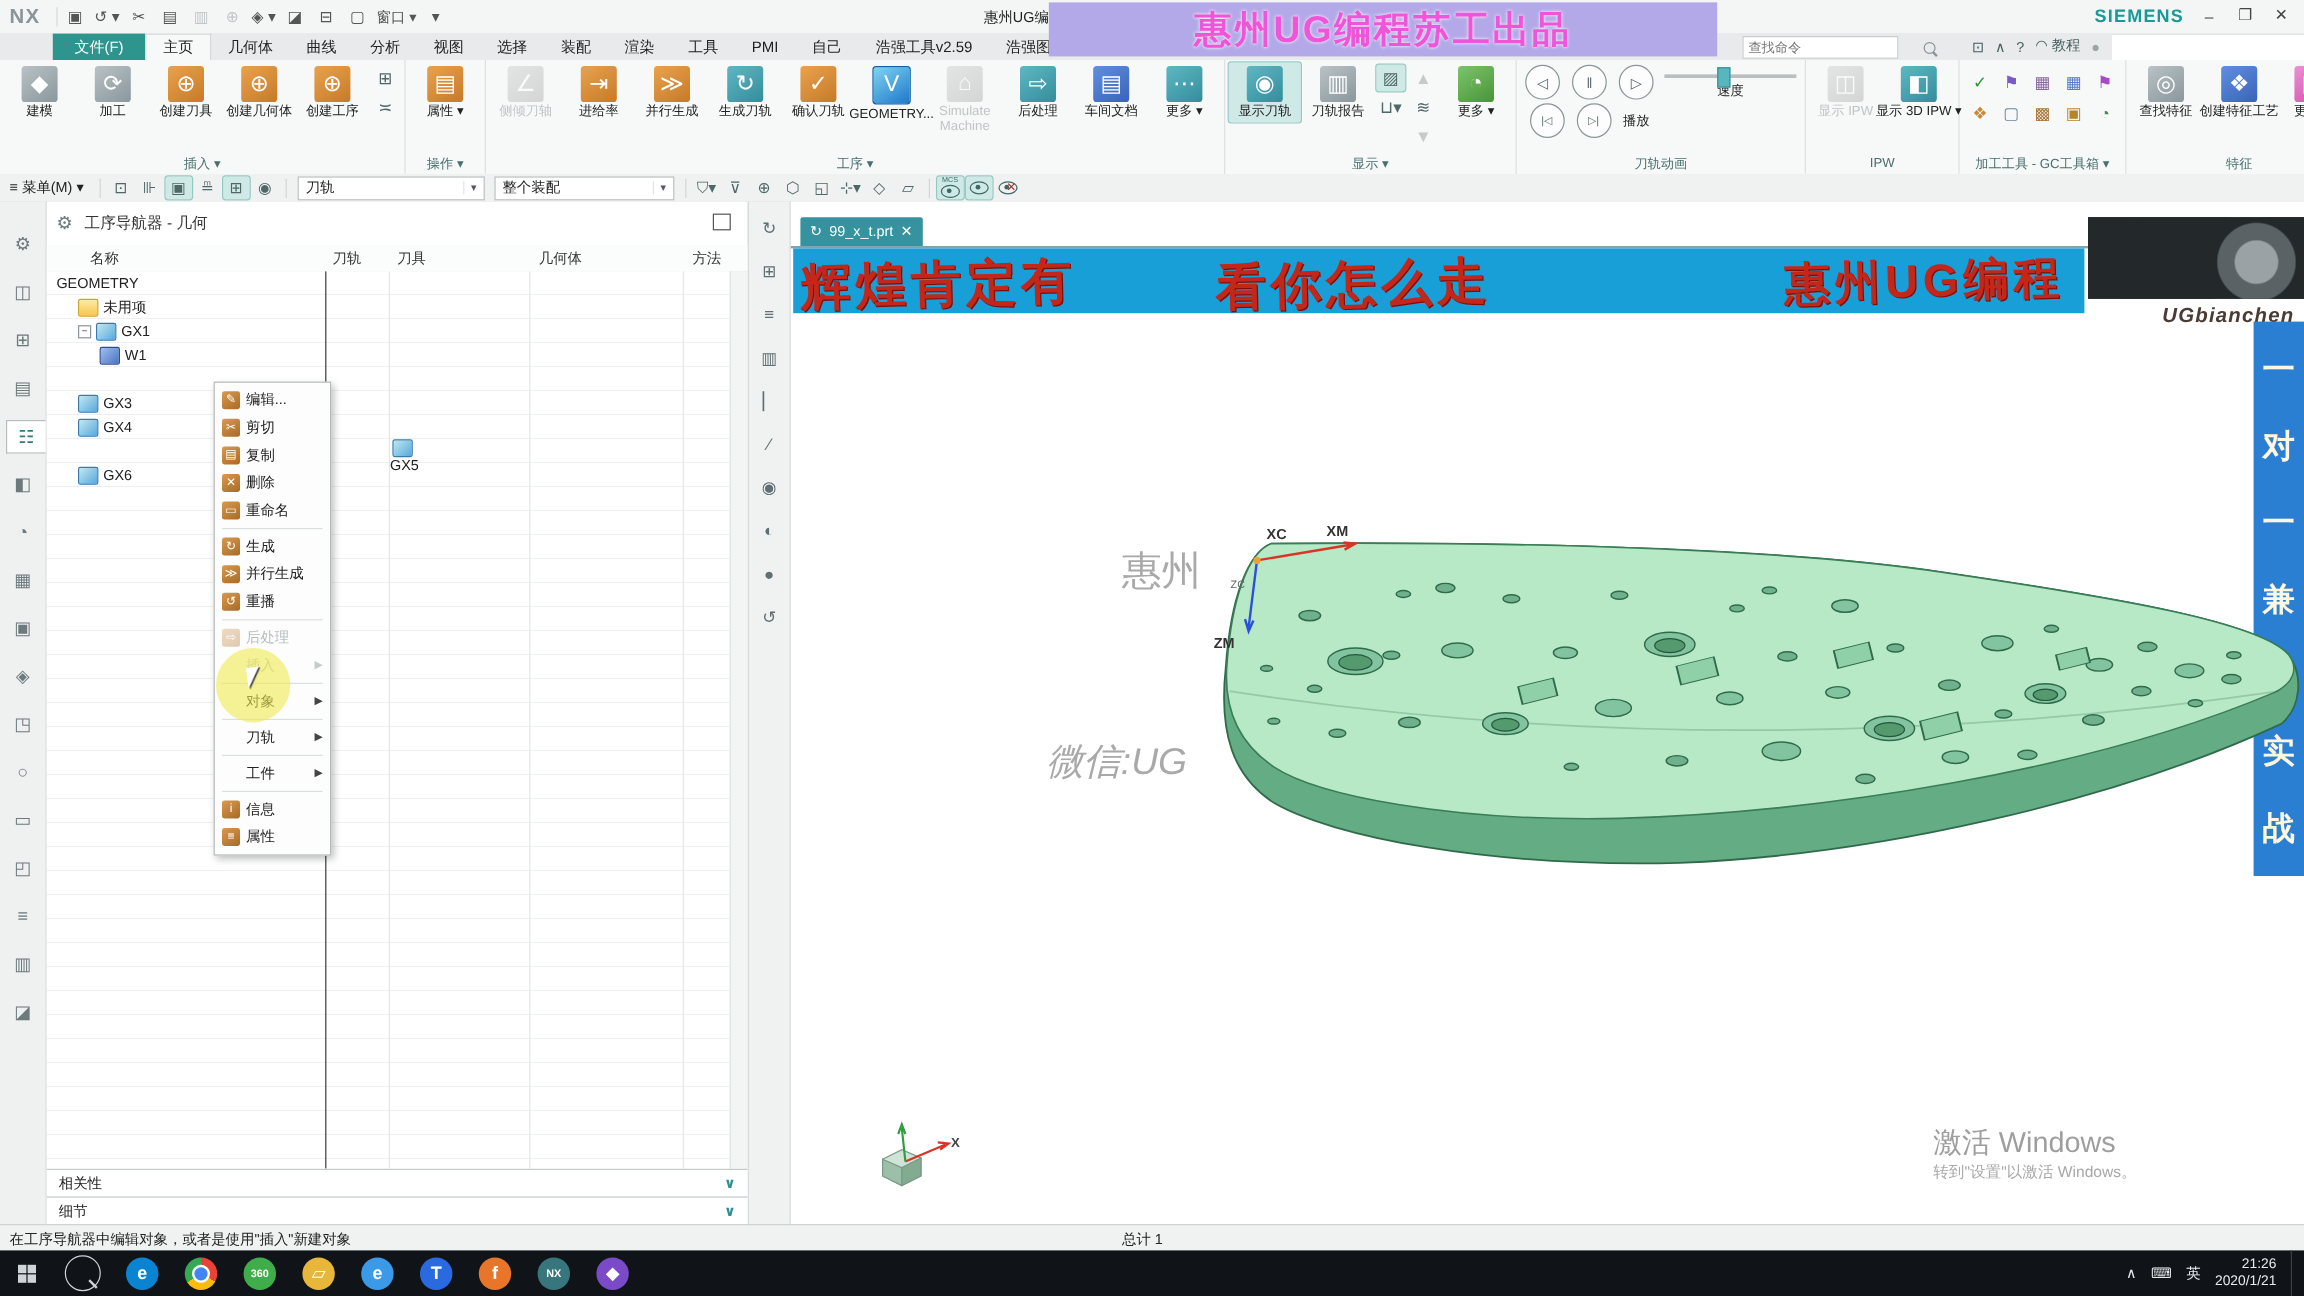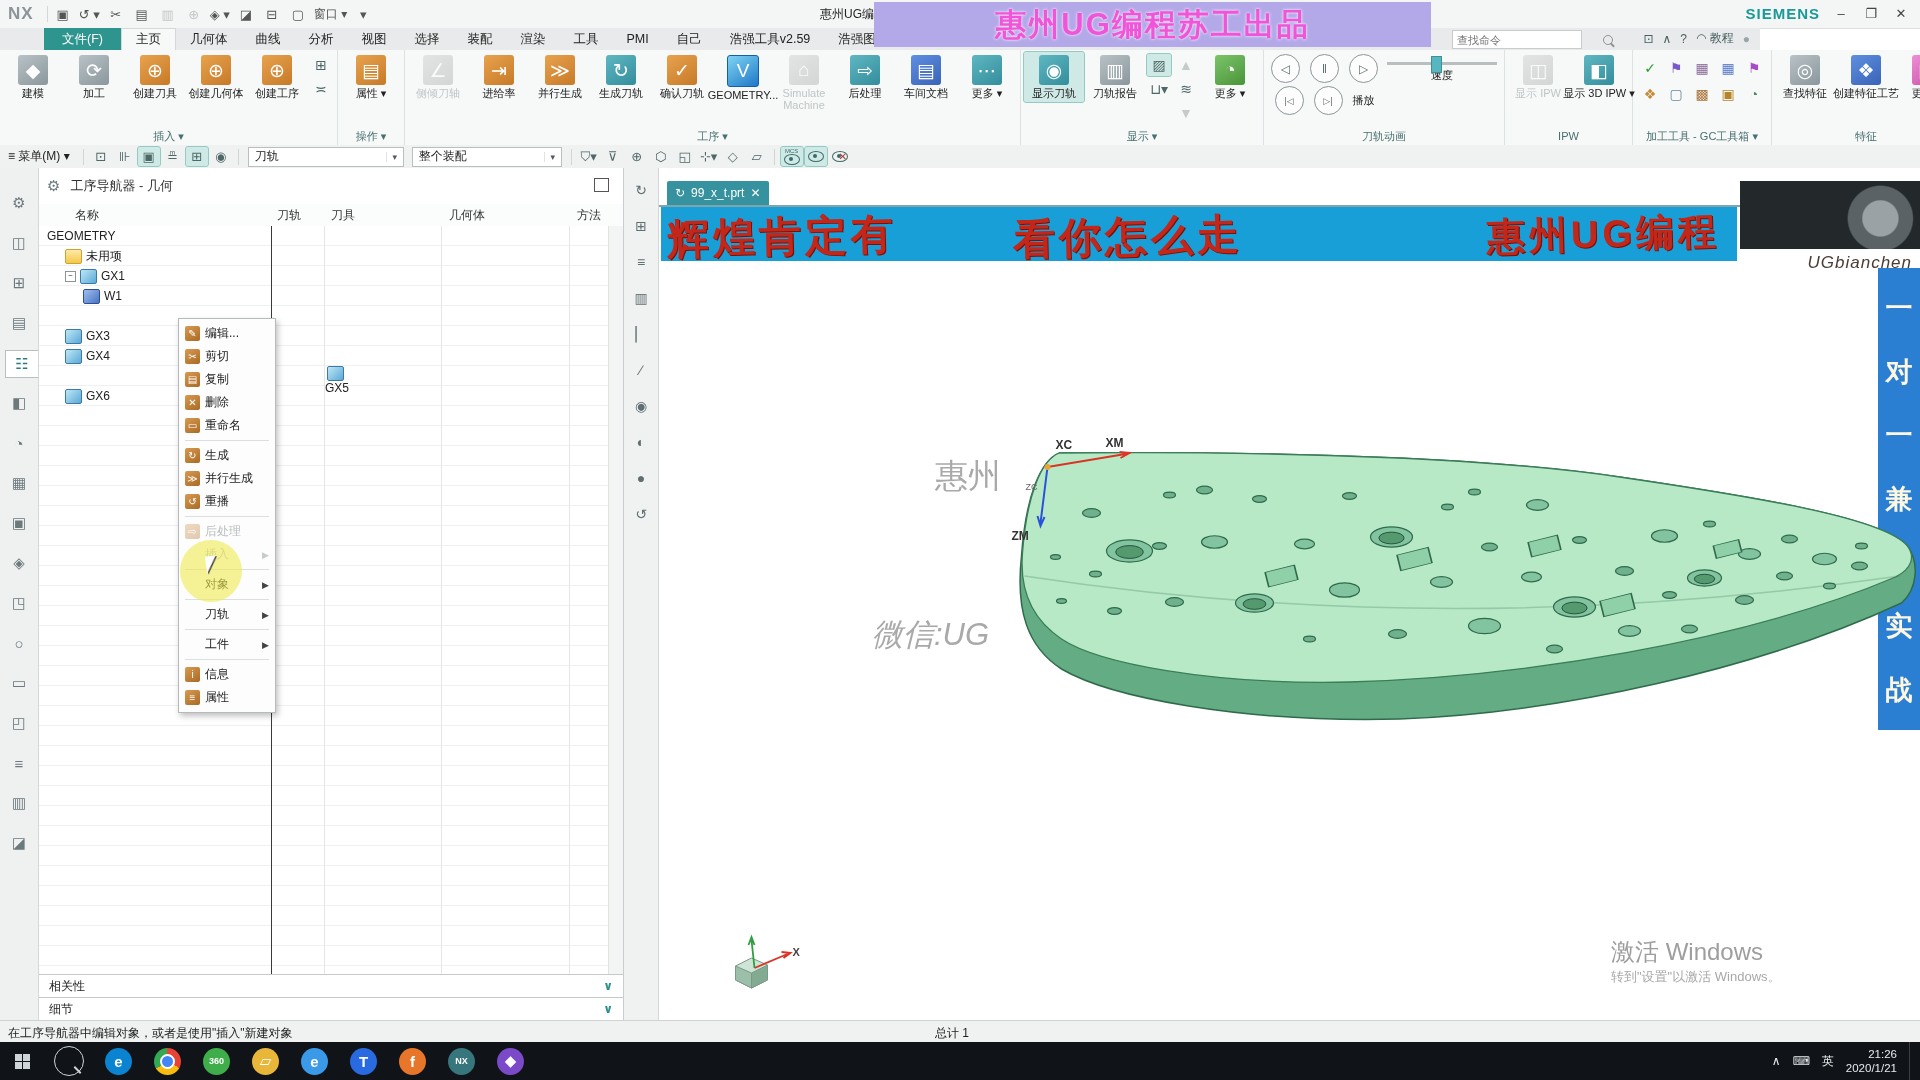--- a/index.html
+++ b/index.html
@@ -98,21 +98,21 @@
   .vi{position:absolute;left:5px;width:24px;height:24px;display:flex;align-items:center;justify-content:center;font-size:14px;color:#5f6f72;}
   
   .viewport{flex:1;position:relative;background:#fff;}
   .vtab{position:absolute;left:8px;top:13px;height:24px;background:#35929e;color:#fff;display:flex;align-items:center;padding:0 8px;gap:6px;font-size:12px;border-radius:2px 2px 0 0;}
   .vtabline{position:absolute;left:0;top:37px;width:100%;height:2px;background:#7fa6ad;}
   .banner{position:absolute;left:2px;top:39px;width:1076px;height:54px;background:#189fd8;overflow:hidden;}
   .bantxt{position:absolute;top:2px;font-weight:bold;color:#c2271a;text-shadow:1px 1px 0 #7a1008;font-size:42px;letter-spacing:4px;transform:rotate(-1.5deg);white-space:nowrap;}
   .machinephoto{position:absolute;right:0;top:13px;width:180px;height:68px;background:
      radial-gradient(circle at 78% 55%,#9aa2a6 0 12%,#5a6266 13% 22%,#23282b 23%),
      linear-gradient(100deg,#16343a 0 22%,#0e1416 23% 60%,#2e3538 61% 75%,#101518 76%);}
-  .ugb{position:absolute;right:8px;top:85px;font-size:17px;font-weight:normal;font-style:italic;color:#4a3b34;letter-spacing:1px;}
+  .ugb{position:absolute;right:8px;top:85px;font-size:17px;font-weight:bold;font-style:italic;color:#4a3b34;letter-spacing:1px;}
   .sidebanner{position:absolute;right:0;top:100px;width:42px;height:446px;background:#2a7fd2;display:flex;flex-direction:column;align-items:center;justify-content:space-around;padding:8px 0;}
   .sidebanner span{color:#fdf6e0;font-size:27px;font-weight:bold;}
   .wm{position:absolute;color:#a9a9a9;}
   .activate1{position:absolute;color:#9e9e9e;font-size:24px;}
   .activate2{position:absolute;color:#a8a8a8;font-size:13px;}
   .partsvg{position:absolute;left:0;top:0;width:100%;height:100%;pointer-events:none;}
   
   .ctxmenu{position:absolute;left:178px;top:318px;width:96px;background:#fdfdfd;border:1px solid #b5babb;box-shadow:2px 3px 6px rgba(0,0,0,.25);z-index:40;padding:3px 0;}
   .cmi{height:23px;display:flex;align-items:center;padding:0 6px;font-size:12px;color:#222;gap:5px;}
   .cmi.dis{color:#b8bdbe;}

